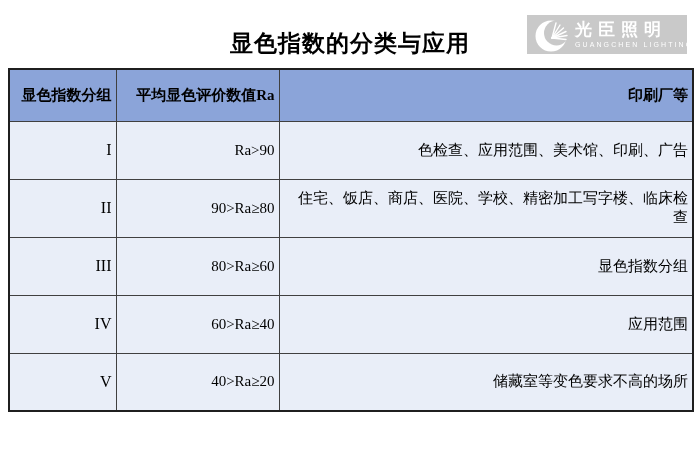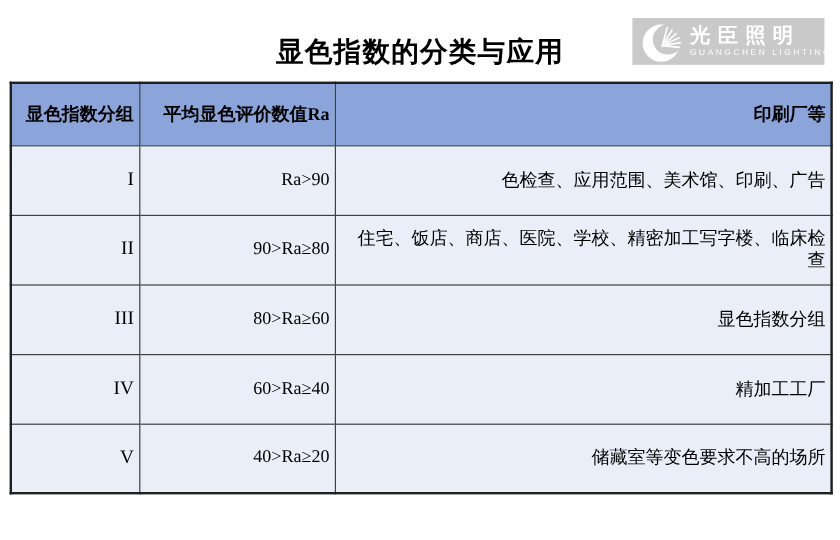--- a/index.html
+++ b/index.html
@@ -140,21 +140,21 @@
           <td class="application-cell">住宅、饭店、商店、医院、学校、精密加工写字楼、临床检查</td>
         </tr>
         <tr>
           <td class="group-cell">III</td>
           <td class="ra-range-cell">80&gt;Ra≥60</td>
           <td class="application-cell">显色指数分组</td>
         </tr>
         <tr>
           <td class="group-cell">IV</td>
           <td class="ra-range-cell">60&gt;Ra≥40</td>
-          <td class="application-cell">精加工工厂</td>
+          <td class="application-cell">应用范围</td>
         </tr>
         <tr>
           <td class="group-cell">V</td>
           <td class="ra-range-cell">40&gt;Ra≥20</td>
           <td class="application-cell">储藏室等变色要求不高的场所</td>
         </tr>
       </tbody>
   </table>
 
 </div>

